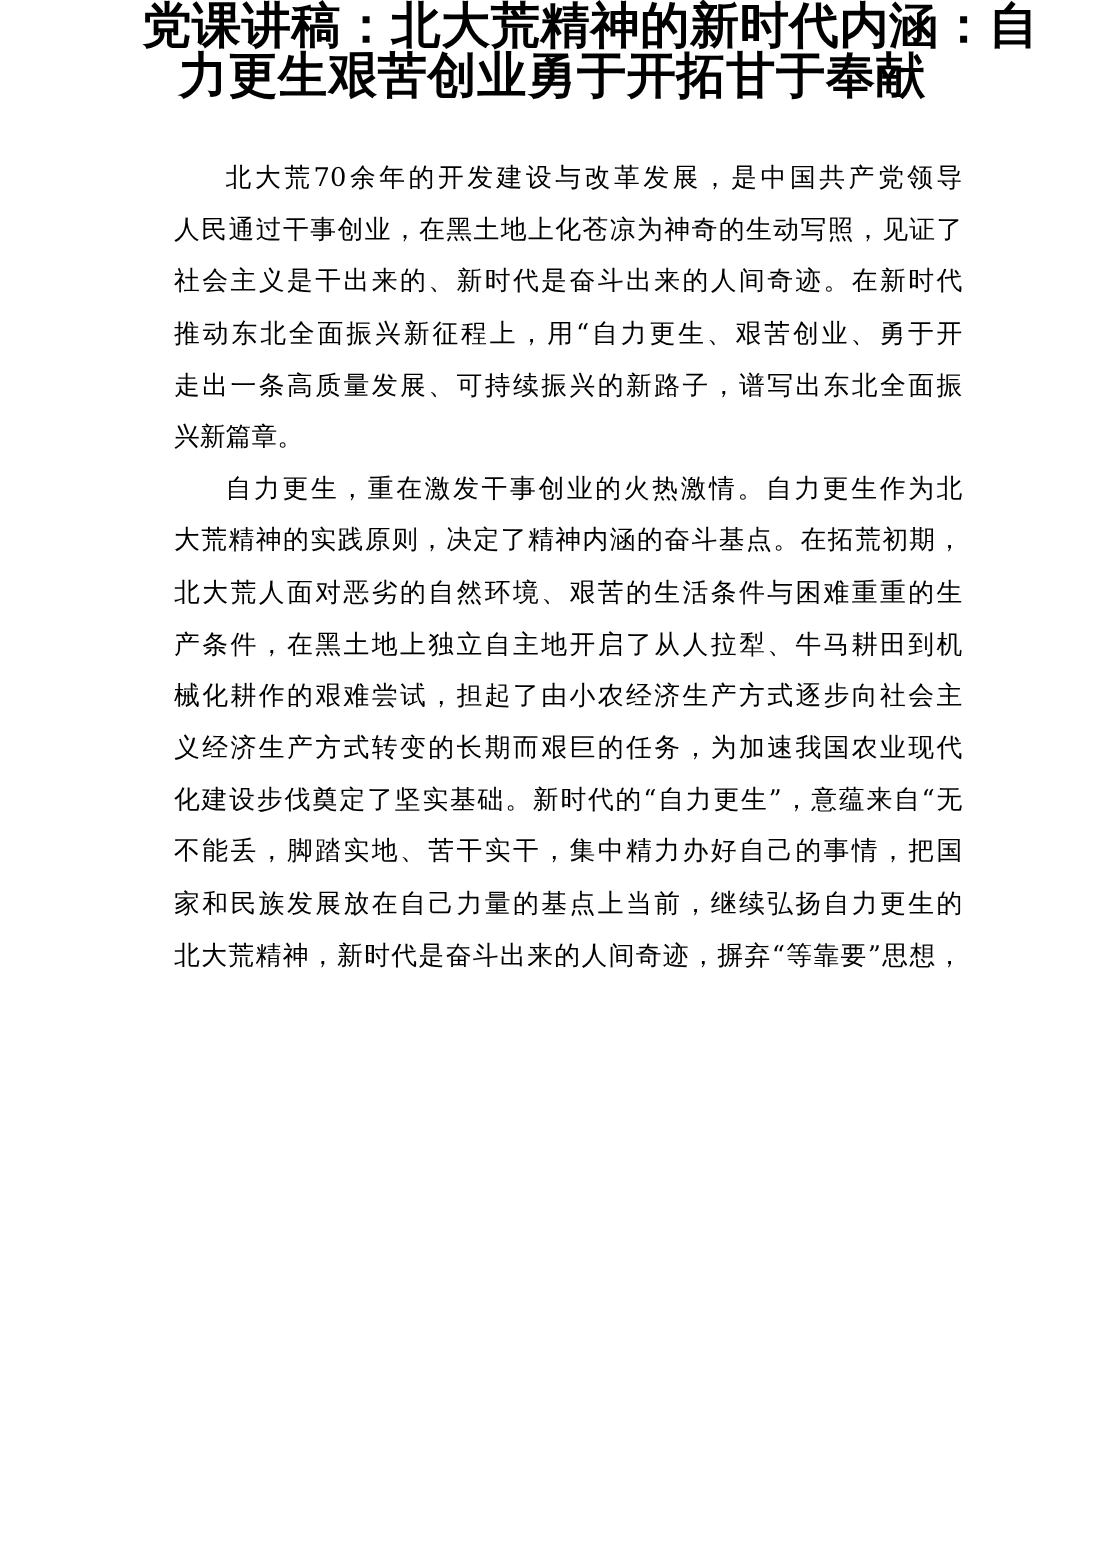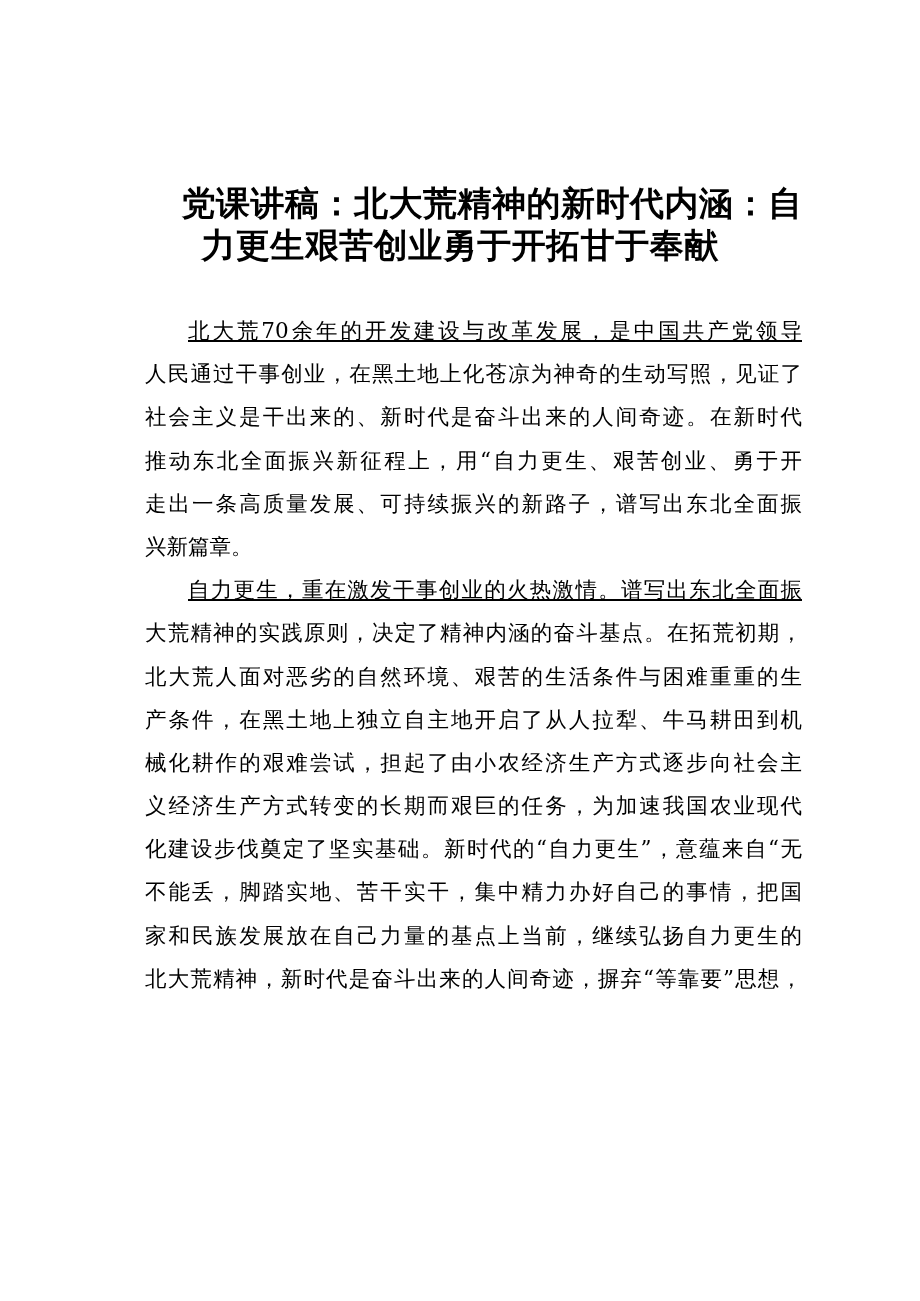--- a/index.html
+++ b/index.html
@@ -10,27 +10,25 @@
   .page {
     position: relative;
     width: 920px;
     height: 1301px;
     background: #ffffff;
     color: #000000;
     overflow: hidden;
     font-family: "DejaVu Serif", "Liberation Serif", serif;
   }
   .title-block {
-    padding-top: 158px;
     text-align: center;
     font-weight: 700;
-    font-size: 34px;
+    font-size: 41px;
     line-height: 42px;
     letter-spacing: 0.5px;
-    margin-top: 24px;
   }
   .title-line-1 {
     padding-left: 64px; 
   }
   .body-block {
     margin: 43px 118px 0 145px;
     font-size: 21.5px;
     line-height: 43.2px;
   }
   .paragraph {
@@ -39,21 +37,20 @@
   }
   .line {
     height: 43.2px;
     text-align: justify;
     text-align-last: justify;
     white-space: nowrap;
     overflow: visible;
   }
   .line.indent {
     padding-left: 43px; 
-    text-decoration: underline;
   }
   .line.short-last {
     text-align-last: left;
   }
 </style>
 </head>
 <body>
 
 <div class="page">
 
@@ -66,21 +63,21 @@
 
   <div class="paragraph">
         <div class="line indent">北大荒70余年的开发建设与改革发展，是中国共产党领导</div>
         <div class="line">人民通过干事创业，在黑土地上化苍凉为神奇的生动写照，见证了</div>
         <div class="line">社会主义是干出来的、新时代是奋斗出来的人间奇迹。在新时代</div>
         <div class="line">推动东北全面振兴新征程上，用“自力更生、艰苦创业、勇于开</div>
         <div class="line">走出一条高质量发展、可持续振兴的新路子，谱写出东北全面振</div>
         <div class="line short-last">兴新篇章。</div>
       </div>
       <div class="paragraph">
-        <div class="line indent">自力更生，重在激发干事创业的火热激情。谱写出东北全面振</div>
+        <div class="line indent">自力更生，重在激发干事创业的火热激情。自力更生作为北</div>
         <div class="line">大荒精神的实践原则，决定了精神内涵的奋斗基点。在拓荒初期，</div>
         <div class="line">北大荒人面对恶劣的自然环境、艰苦的生活条件与困难重重的生</div>
         <div class="line">产条件，在黑土地上独立自主地开启了从人拉犁、牛马耕田到机</div>
         <div class="line">械化耕作的艰难尝试，担起了由小农经济生产方式逐步向社会主</div>
         <div class="line">义经济生产方式转变的长期而艰巨的任务，为加速我国农业现代</div>
         <div class="line">化建设步伐奠定了坚实基础。新时代的“自力更生”，意蕴来自“无</div>
         <div class="line">不能丢，脚踏实地、苦干实干，集中精力办好自己的事情，把国</div>
         <div class="line">家和民族发展放在自己力量的基点上当前，继续弘扬自力更生的</div>
         <div class="line">北大荒精神，新时代是奋斗出来的人间奇迹，摒弃“等靠要”思想，</div>
       </div>

